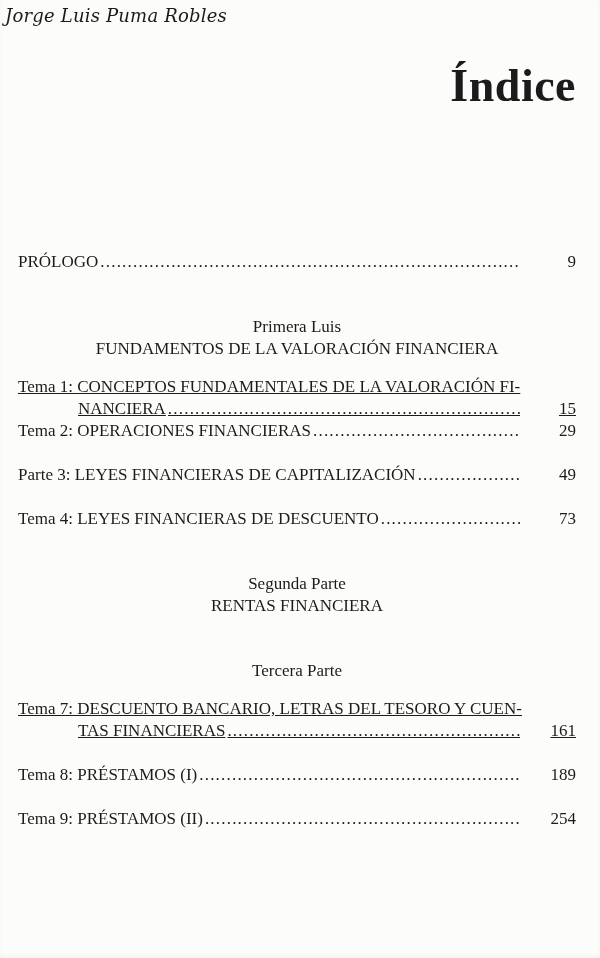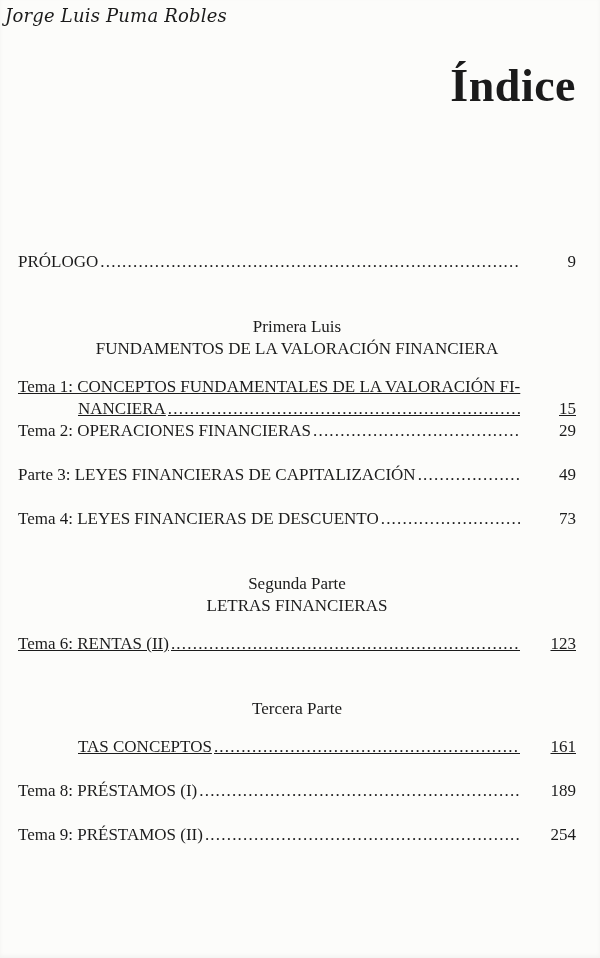--- a/index.html
+++ b/index.html
@@ -118,39 +118,35 @@
       </div>
       <div class="entry row">
         <span class="label">Tema 4: LEYES FINANCIERAS DE DESCUENTO</span>
         <span class="dots"></span>
         <span class="pg">73</span>
       </div>
     </div>
 
     <div class="part-head">
       <div>Segunda Parte</div>
-      <div>LETRAS FINANCIERAS</div>
+      <div>RENTAS FINANCIERA</div>
     </div>
 
     <div class="entries">
-      <div class="entry row">
-        <span class="label">Tema 6: RENTAS (II)</span>
-        <span class="dots"></span>
-        <span class="pg">123</span>
-      </div>
     </div>
 
     <div class="part-head">
       <div>Tercera Parte</div>
     </div>
 
     <div class="entries">
       <div class="entry">
+        <div class="label">Tema 7: DESCUENTO BANCARIO, LETRAS DEL TESORO Y CUEN-</div>
         <div class="row indent">
-          <span class="label">TAS CONCEPTOS</span>
+          <span class="label">TAS FINANCIERAS</span>
           <span class="dots"></span>
           <span class="pg">161</span>
         </div>
       </div>
       <div class="entry row">
         <span class="label">Tema 8: PRÉSTAMOS (I)</span>
         <span class="dots"></span>
         <span class="pg">189</span>
       </div>
       <div class="entry row">

